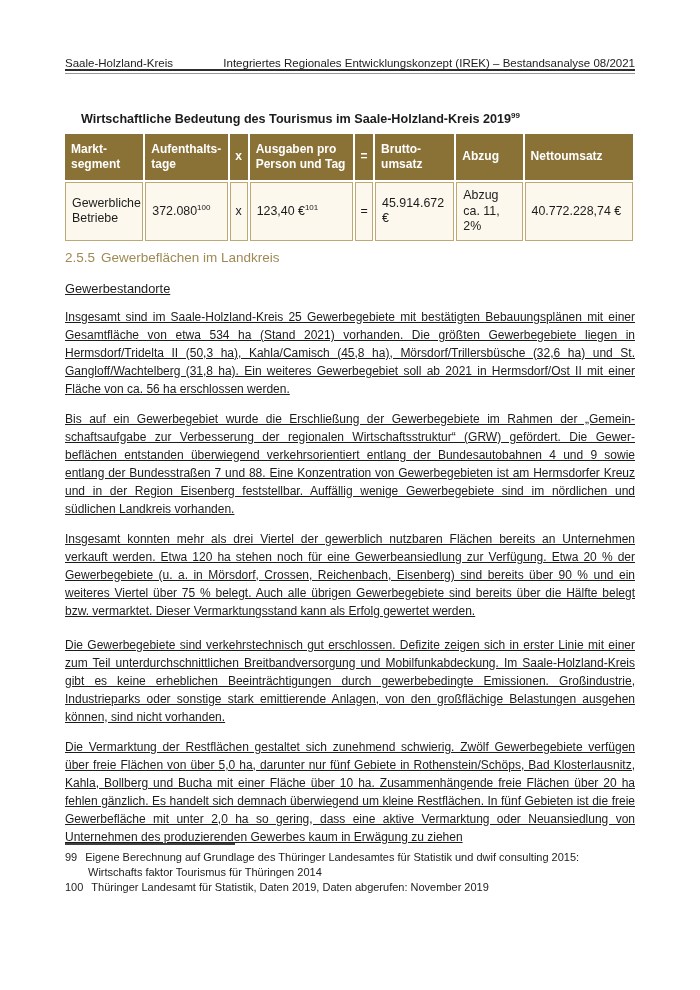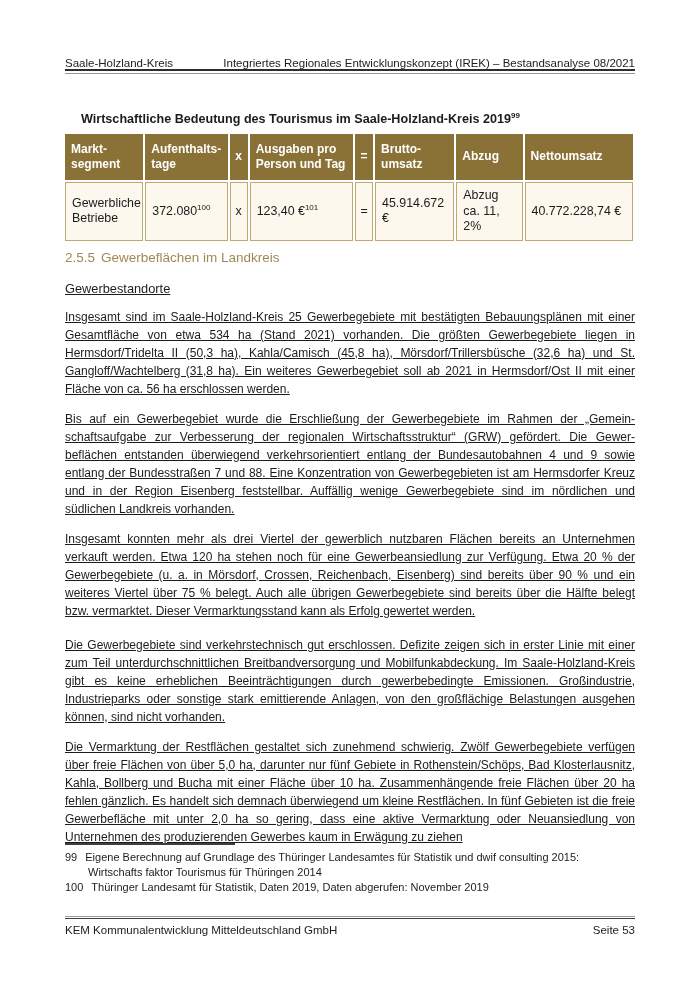--- a/index.html
+++ b/index.html
@@ -139,21 +139,14 @@
     <p class="body-par">Die Vermarktung der Restflächen gestaltet sich zunehmend schwierig. Zwölf Gewerbegebiete ver­fügen über freie Flächen von über 5,0 ha, darunter nur fünf Gebiete in Rothenstein/Schöps, Bad Klosterlausnitz, Kahla, Bollberg und Bucha mit einer Fläche über 10 ha. Zusammenhängende freie Flächen über 20 ha fehlen gänzlich. Es handelt sich demnach überwiegend um kleine Restflächen. In fünf Gebieten ist die freie Gewerbefläche mit unter 2,0 ha so gering, dass eine aktive Vermarktung oder Neuansiedlung von Unternehmen des produzierenden Gewerbes kaum in Erwägung zu ziehen</p>
 
   </main>
 
   <section class="footnotes">
     <div class="fn-rule"></div>
     <div class="footnote"><span class="fn-num">99</span><span>Eigene Berechnung auf Grundlage des Thüringer Landesamtes für Statistik und dwif consulting 2015: Wirtschafts faktor Tourismus für Thüringen 2014</span></div>
     <div class="footnote"><span class="fn-num">100</span><span>Thüringer Landesamt für Statistik, Daten 2019, Daten abgerufen: November 2019</span></div>
   </section>
 
-  <footer class="running-footer">
-    <div class="ftr-rule"></div>
-    <div class="ftr-row">
-      <span>KEM Kommunalentwicklung Mitteldeutschland GmbH</span>
-      <span>Seite 53</span>
-    </div>
-  </footer>
 
 </div>
 
 </body></html>

